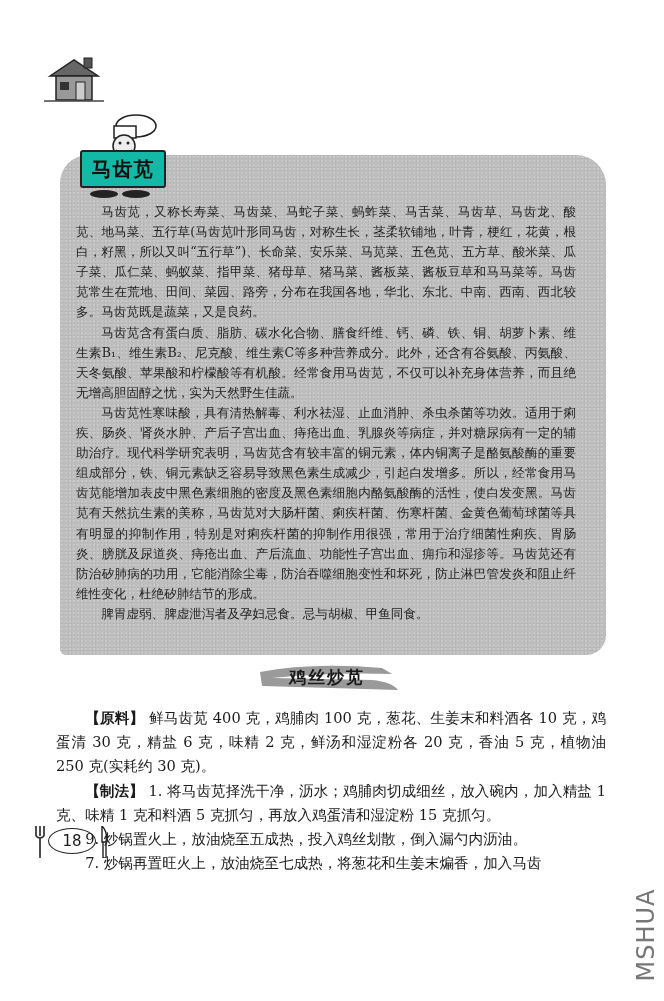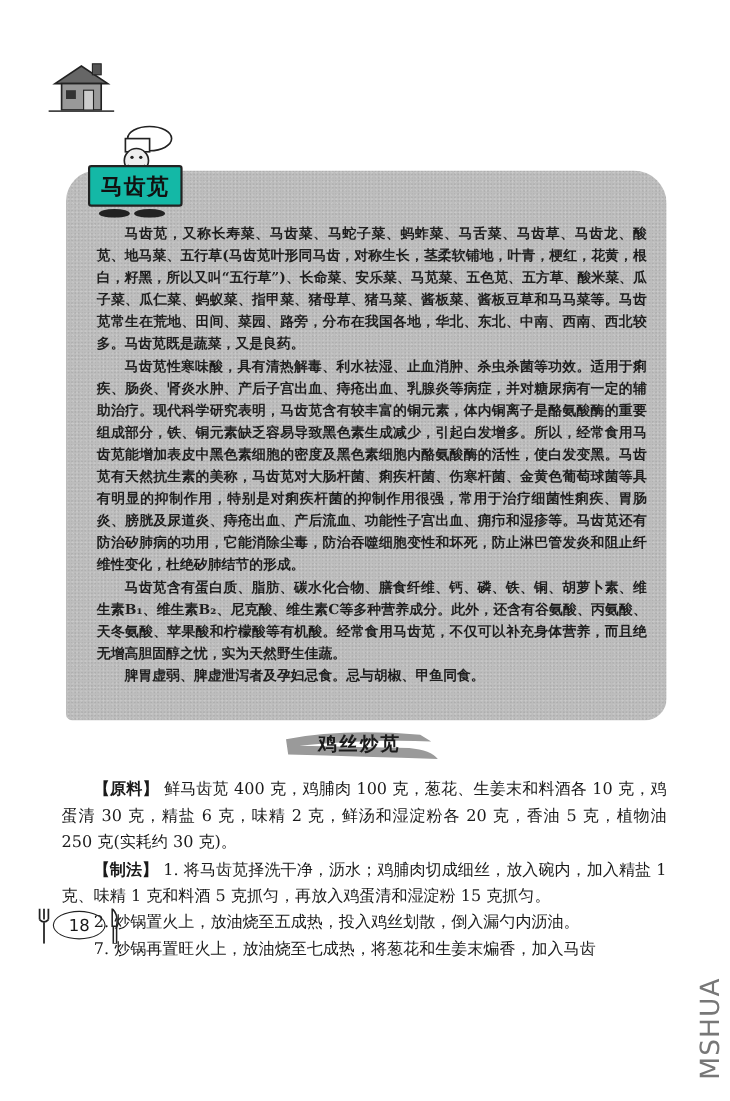--- a/index.html
+++ b/index.html
@@ -20,22 +20,22 @@
       background-image: radial-gradient(rgba(255,255,255,0.18) 1px, transparent 1px), radial-gradient(rgba(0,0,0,0.08) 1px, transparent 1px);
       background-size: 4px 4px, 3px 3px; background-position: 0 0, 1px 2px;
     }
     .sign {
       position: absolute; left: 80px; top: 150px; width: 82px; height: 34px; background: #14b8a6;
       border: 2px solid #222; border-radius: 3px; font-family: "DejaVu Sans", sans-serif; font-weight: bold;
       font-size: 20px; text-align: center; line-height: 34px; color: #111; letter-spacing: 1px;
     }
     .feet { position: absolute; left: 86px; top: 188px; width: 70px; height: 10px; }
     .info-text {
-      position: absolute; left: 88px; top: 202px; width: 500px;
-      font-size: 12.6px; line-height: 20.1px; font-weight: bold; color: #1e1e1e; text-align: justify;
+      position: absolute; left: 76px; top: 202px; width: 500px;
+      font-size: 12.6px; line-height: 20.1px; font-weight: normal; color: #1e1e1e; text-align: justify;
     }
     .info-text p { margin: 0; text-indent: 2em; }
     .recipe-title {
       position: absolute; left: 262px; top: 662px; width: 130px; height: 30px;
       text-align: center; font-size: 17px; font-weight: bold; line-height: 30px; letter-spacing: 2px;
     }
     .brush { position: absolute; left: 252px; top: 660px; width: 150px; height: 36px; }
     .recipe {
       position: absolute; left: 56px; top: 706px; width: 550px;
       font-size: 14.6px; line-height: 24.2px; color: #1a1a1a; text-align: justify;
@@ -80,34 +80,34 @@
     <circle cx="36" cy="31" r="1.5" fill="#222"></circle>
 </svg>
 <div class="sign">马齿苋</div>
 <svg class="feet" viewBox="0 0 70 10">
   <ellipse cx="18" cy="6" rx="14" ry="4" fill="#222"></ellipse>
     <ellipse cx="50" cy="6" rx="14" ry="4" fill="#222"></ellipse>
 </svg>
 
 <div class="info-text">
   <p>马齿苋，又称长寿菜、马齿菜、马蛇子菜、蚂蚱菜、马舌菜、马齿草、马齿龙、酸苋、地马菜、五行草(马齿苋叶形同马齿，对称生长，茎柔软铺地，叶青，梗红，花黄，根白，籽黑，所以又叫“五行草”)、长命菜、安乐菜、马苋菜、五色苋、五方草、酸米菜、瓜子菜、瓜仁菜、蚂蚁菜、指甲菜、猪母草、猪马菜、酱板菜、酱板豆草和马马菜等。马齿苋常生在荒地、田间、菜园、路旁，分布在我国各地，华北、东北、中南、西南、西北较多。马齿苋既是蔬菜，又是良药。</p>
+  <p>马齿苋含有蛋白质、脂肪、碳水化合物、膳食纤维、钙、磷、铁、铜、胡萝卜素、维生素B₁、维生素B₂、尼克酸、维生素C等多种营养成分。此外，还含有谷氨酸、丙氨酸、天冬氨酸、苹果酸和柠檬酸等有机酸。经常食用马齿苋，不仅可以补充身体营养，而且绝无增高胆固醇之忧，实为天然野生佳蔬。</p>
   <p>马齿苋性寒味酸，具有清热解毒、利水祛湿、止血消肿、杀虫杀菌等功效。适用于痢疾、肠炎、肾炎水肿、产后子宫出血、痔疮出血、乳腺炎等病症，并对糖尿病有一定的辅助治疗。现代科学研究表明，马齿苋含有较丰富的铜元素，体内铜离子是酪氨酸酶的重要组成部分，铁、铜元素缺乏容易导致黑色素生成减少，引起白发增多。所以，经常食用马齿苋能增加表皮中黑色素细胞的密度及黑色素细胞内酪氨酸酶的活性，使白发变黑。马齿苋有天然抗生素的美称，马齿苋对大肠杆菌、痢疾杆菌、伤寒杆菌、金黄色葡萄球菌等具有明显的抑制作用，特别是对痢疾杆菌的抑制作用很强，常用于治疗细菌性痢疾、胃肠炎、膀胱及尿道炎、痔疮出血、产后流血、功能性子宫出血、痈疖和湿疹等。马齿苋还有防治矽肺病的功用，它能消除尘毒，防治吞噬细胞变性和坏死，防止淋巴管发炎和阻止纤维性变化，杜绝矽肺结节的形成。</p>
-  <p>马齿苋含有蛋白质、脂肪、碳水化合物、膳食纤维、钙、磷、铁、铜、胡萝卜素、维生素B₁、维生素B₂、尼克酸、维生素C等多种营养成分。此外，还含有谷氨酸、丙氨酸、天冬氨酸、苹果酸和柠檬酸等有机酸。经常食用马齿苋，不仅可以补充身体营养，而且绝无增高胆固醇之忧，实为天然野生佳蔬。</p>
   <p>脾胃虚弱、脾虚泄泻者及孕妇忌食。忌与胡椒、甲鱼同食。</p>
 </div>
 
 <svg class="brush" viewBox="0 0 150 36">
   <path d="M8,12 Q60,2 130,8 L140,14 Q80,12 20,18 L120,20 Q140,22 146,30 Q80,28 10,26 Z" fill="#9a9a9a"></path>
 </svg>
 <div class="recipe-title">鸡丝炒苋</div>
 
 <div class="recipe">
   <p><span class="tag">【原料】</span><span> 鲜马齿苋 400 克，鸡脯肉 100 克，葱花、生姜末和料酒各 10 克，鸡蛋清 30 克，精盐 6 克，味精 2 克，鲜汤和湿淀粉各 20 克，香油 5 克，植物油 250 克(实耗约 30 克)。</span></p>
   <p><span class="tag">【制法】</span><span> 1. 将马齿苋择洗干净，沥水；鸡脯肉切成细丝，放入碗内，加入精盐 1 克、味精 1 克和料酒 5 克抓匀，再放入鸡蛋清和湿淀粉 15 克抓匀。</span></p>
-  <p>2. 炒锅置火上，放油烧至五成热，投入鸡丝划散，倒入漏勺内沥油。</p>
+  <p>9. 炒锅置火上，放油烧至五成热，投入鸡丝划散，倒入漏勺内沥油。</p>
   <p>7. 炒锅再置旺火上，放油烧至七成热，将葱花和生姜末煸香，加入马齿</p>
 </div>
 
 <div class="footer">
   <svg style="position:absolute;left:0;top:2px;width:12px;height:32px" viewBox="0 0 12 32">
     <path d="M2,0 V10 M6,0 V10 M10,0 V10 M2,10 Q6,14 10,10 M6,12 V32" stroke="#222" stroke-width="1.6" fill="none"></path>
   </svg>
   <div class="page-num">18</div>
   <svg style="position:absolute;left:64px;top:2px;width:12px;height:32px" viewBox="0 0 12 32">
     <path d="M4,0 Q10,6 8,16 H4 Z M5,16 V32 H8 V16" stroke="#222" stroke-width="1.4" fill="none"></path>

